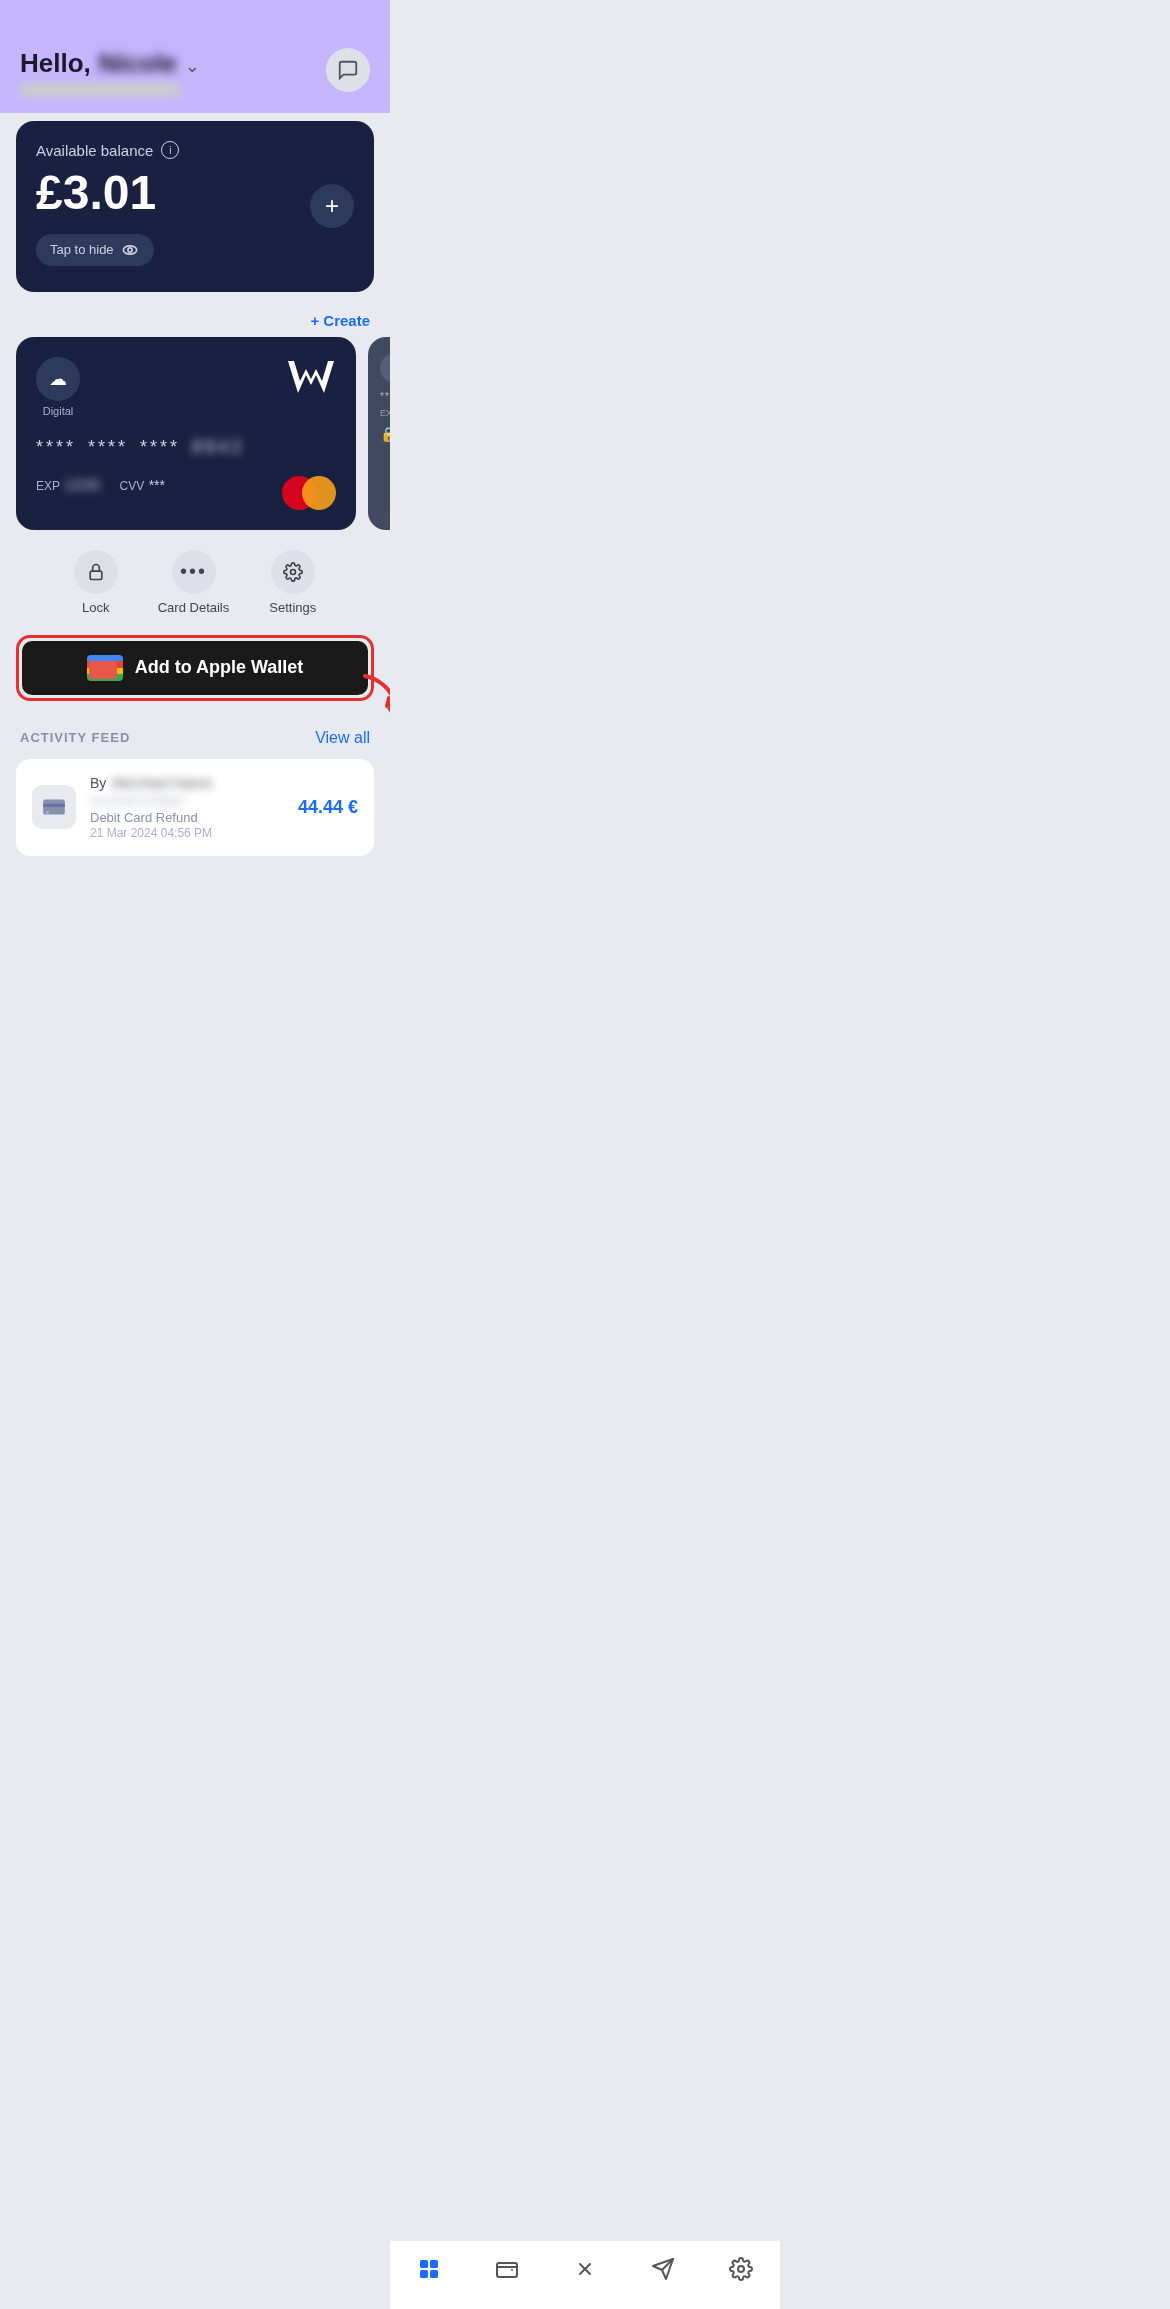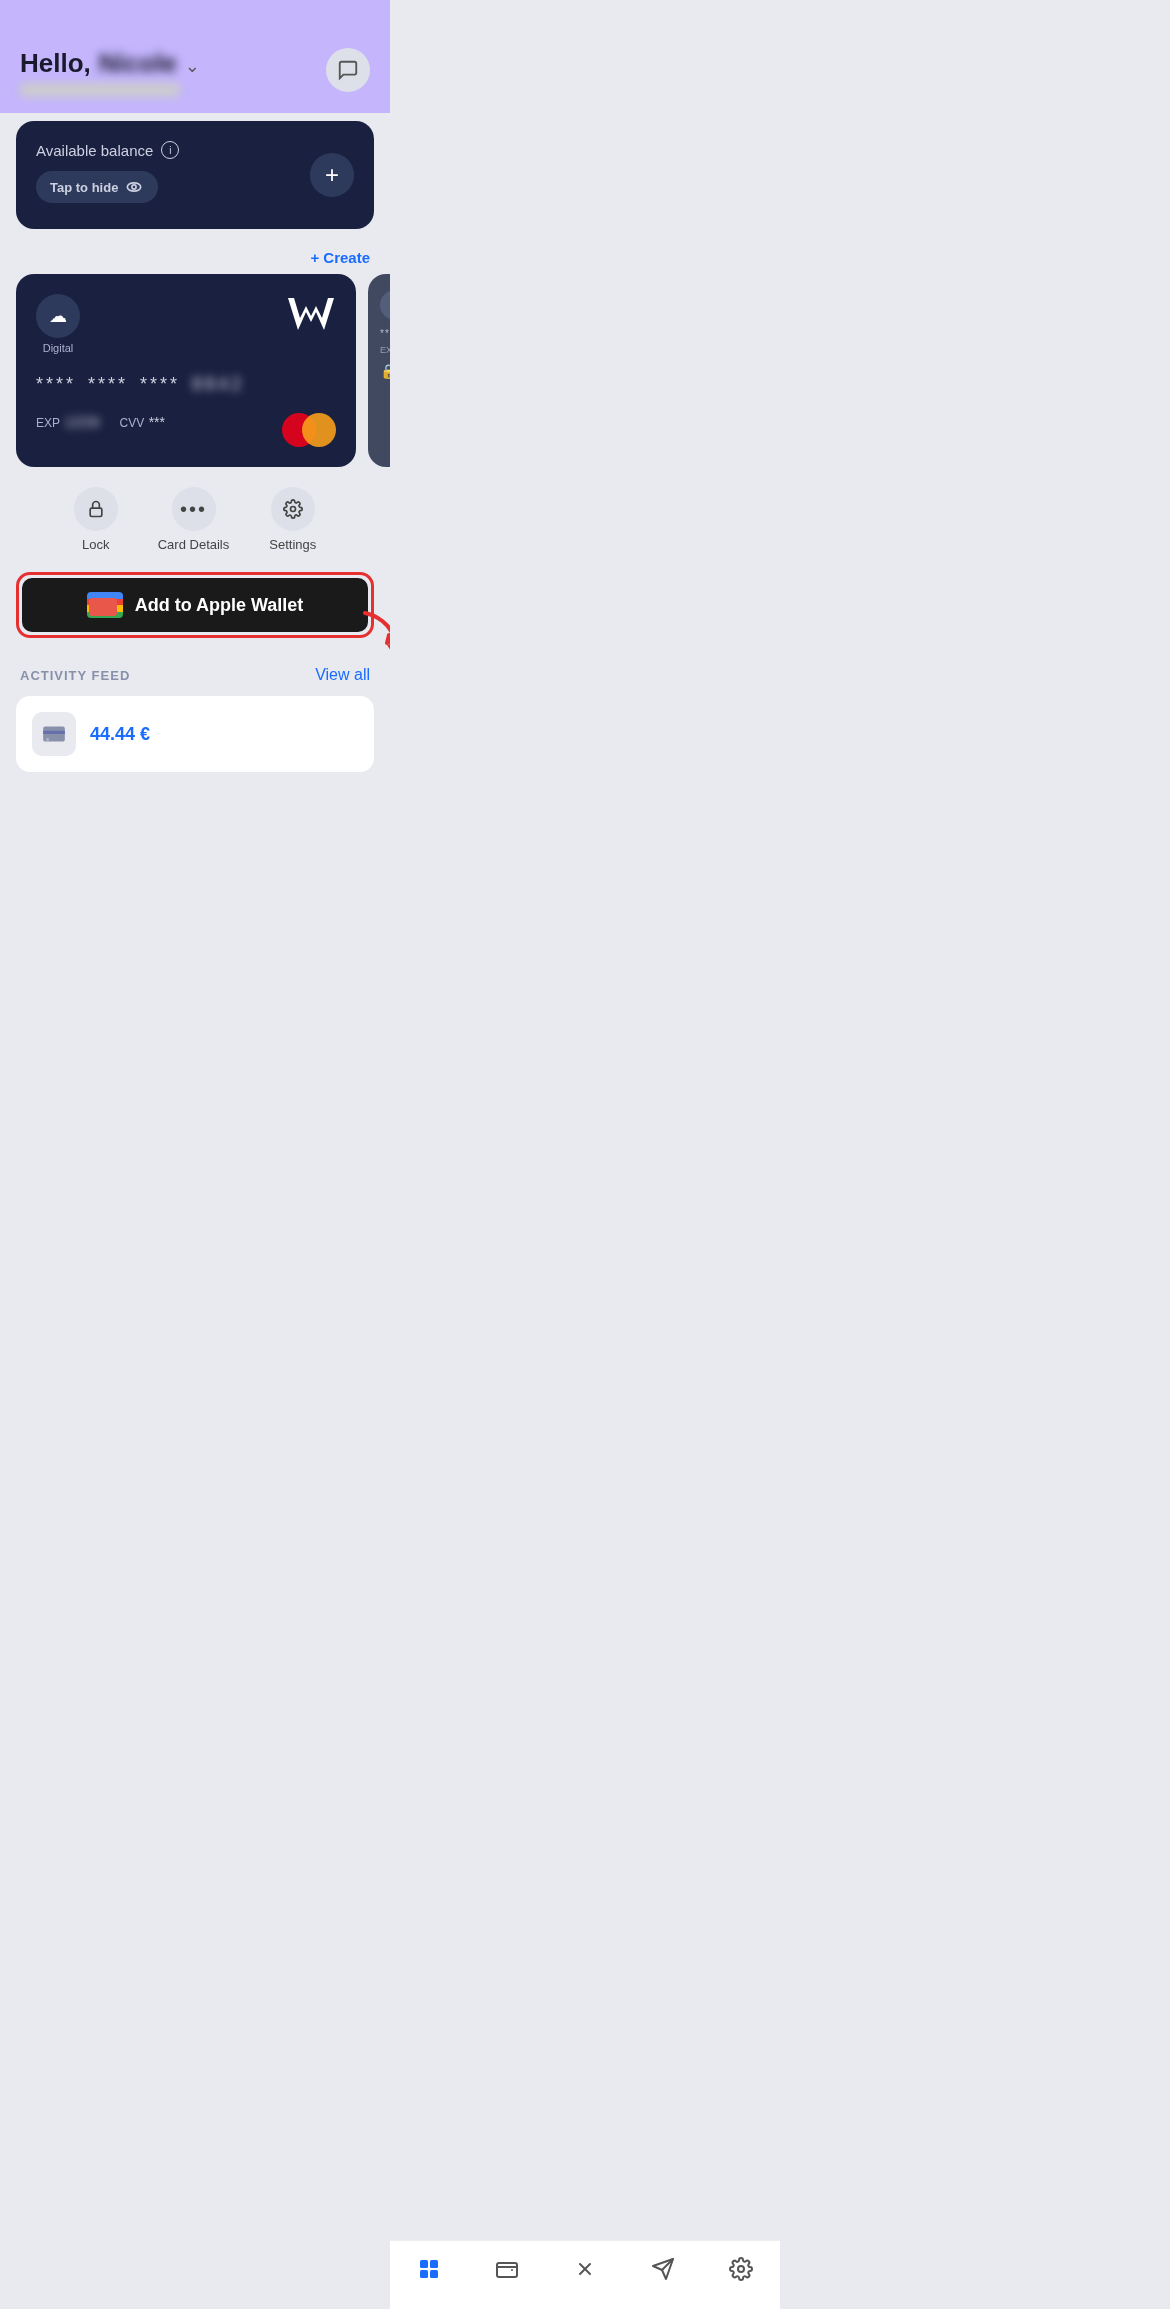--- a/index.html
+++ b/index.html
@@ -119,25 +119,24 @@
       font-size: 24px;
       color: white;
     }
     .tap-hide-btn {
       display: inline-flex;
       align-items: center;
       gap: 6px;
       background: #2d3a5c;
       border-radius: 20px;
       padding: 6px 14px;
-      margin-top: 4px;
+      margin-top: 14px;
       cursor: pointer;
       font-size: 13px;
       color: #cdd0e0;
-      font-weight: bold;
     }
 
     
     .create-row {
       display: flex;
       justify-content: flex-end;
       padding: 4px 20px 8px;
     }
     .create-btn {
       color: #1a6cff;
@@ -432,20 +431,21 @@
       <path d="M21 15a2 2 0 0 1-2 2H7l-4 4V5a2 2 0 0 1 2-2h14a2 2 0 0 1 2 2z"></path>
     </svg>
   </div>
 </div>
 
 <div class="balance-card">
   <div class="balance-label-row">
     <span class="balance-label">Available balance</span>
     <div class="info-icon">i</div>
   </div>
+  <div class="balance-amount">£3.01</div>
   <div class="add-btn">+</div>
   <div class="tap-hide-btn">
     <span>Tap to hide</span>
     <svg width="20" height="20" viewBox="0 0 24 24" fill="none" stroke="#cdd0e0" stroke-width="2">
       <ellipse cx="12" cy="12" rx="8" ry="5"></ellipse>
       <circle cx="12" cy="12" r="2.5"></circle>
     </svg>
   </div>
 </div>
 
@@ -554,20 +554,29 @@
 </div>
 
 <div class="transaction-card">
   <div class="transaction-icon">
     <svg width="26" height="26" viewBox="0 0 24 24" fill="none">
       <rect x="2" y="5" width="20" height="14" rx="2" fill="#8890aa"></rect>
       <rect x="2" y="9" width="20" height="3" fill="#6670aa"></rect>
       <circle cx="6" cy="17" r="1.5" fill="#aab0cc"></circle>
     </svg>
   </div>
+  <div class="transaction-info">
+    <div class="transaction-by-row">
+      <span class="by-label">By</span>
+      <span class="by-name">Merchant Name</span>
+    </div>
+    <span class="subline-blur">Account number</span>
+    <div class="transaction-type">Debit Card Refund</div>
+    <div class="transaction-date">21 Mar 2024 04:56 PM</div>
+  </div>
   <div class="transaction-amount">44.44 €</div>
 </div>
 
 <div style="height: 90px;"></div>
 <div class="bottom-nav">
   <div class="nav-item">
     <svg width="24" height="24" viewBox="0 0 24 24" fill="none">
       <rect x="3" y="3" width="8" height="8" rx="1.5" fill="#1a6cff"></rect>
       <rect x="13" y="3" width="8" height="8" rx="1.5" fill="#1a6cff"></rect>
       <rect x="3" y="13" width="8" height="8" rx="1.5" fill="#1a6cff"></rect>

